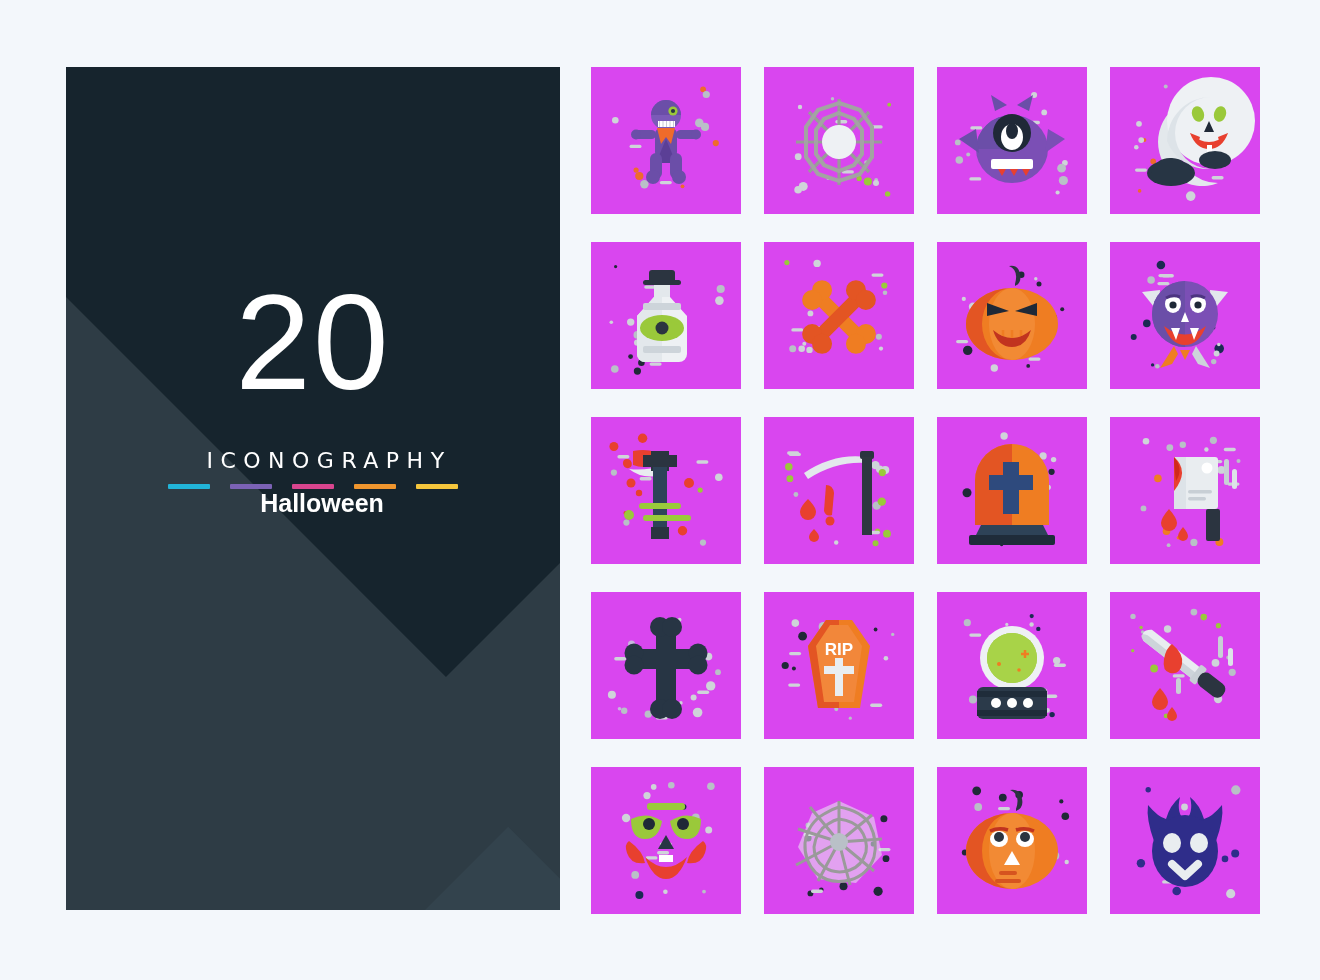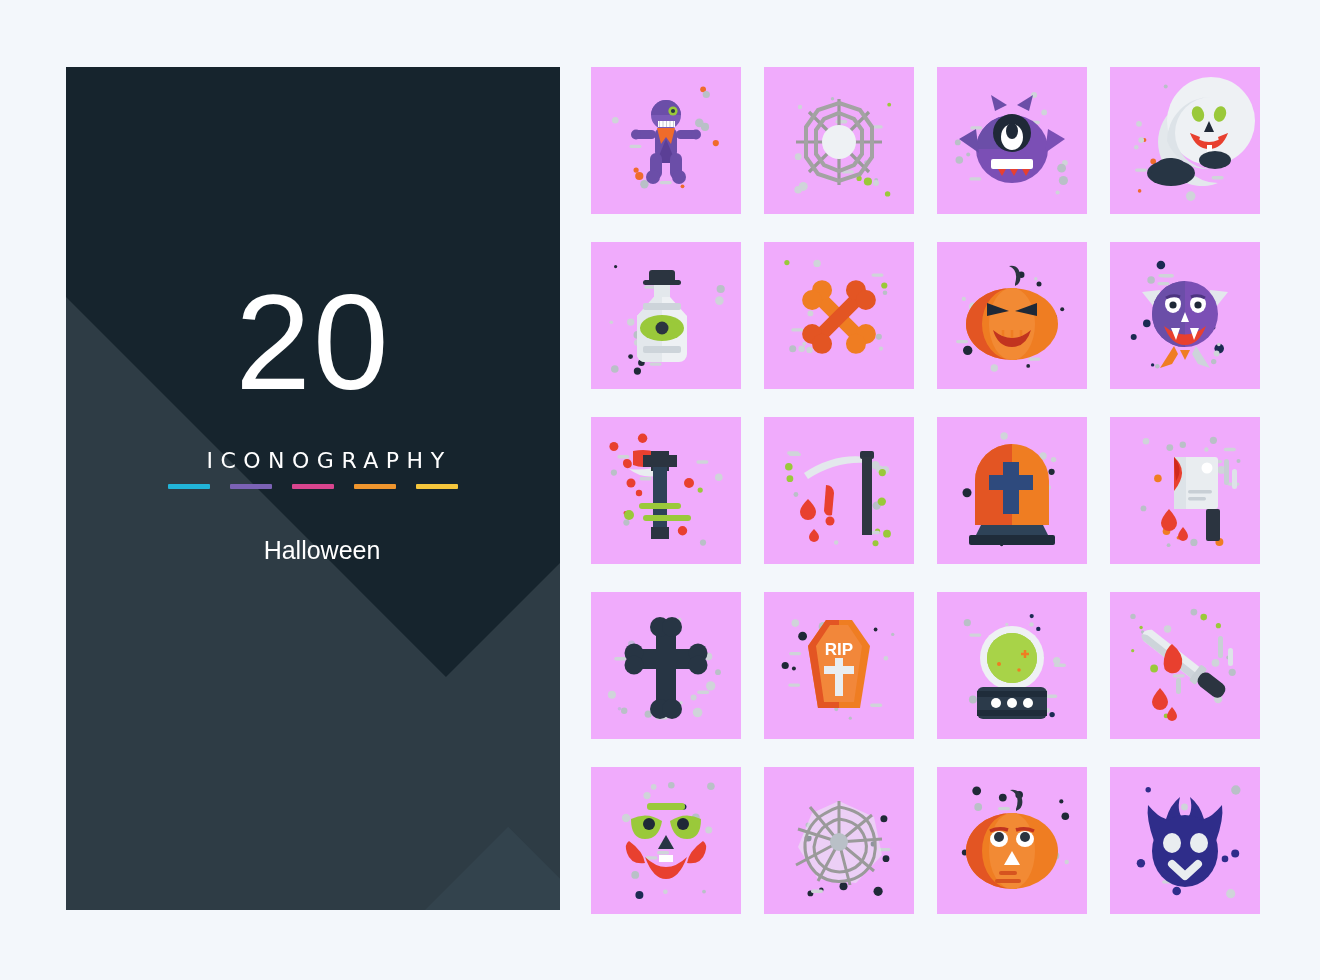--- a/index.html
+++ b/index.html
@@ -72,40 +72,39 @@
     padding-left:32px;
   }
   #swatches{
     margin-top:11px;
     display:flex;
     justify-content:center;
     gap:20px;
   }
   .swatch{width:42px;height:5px;border-radius:1px;}
   #category{
-    margin-top:47px;
     font-size:25px;
-    font-weight:normal;
+    font-weight:bold;
     color:#ffffff;
     padding-left:18px;
   }
 
   
   #grid{
     position:absolute;
     left:591px; top:67px;
     display:grid;
     grid-template-columns:repeat(4,150px);
     grid-template-rows:repeat(5,147px);
     column-gap:23px;
     row-gap:28px;
   }
   .card{
     width:150px;height:147px;
-    background:#f0abfc;
+    background:#d946ef;
     position:relative;
     overflow:hidden;
   }
   .card svg{position:absolute;left:0;top:0;width:150px;height:147px;}
 </style>
 </head>
 <body>
 
 <div id="hero">
   <div id="hero-inner">

